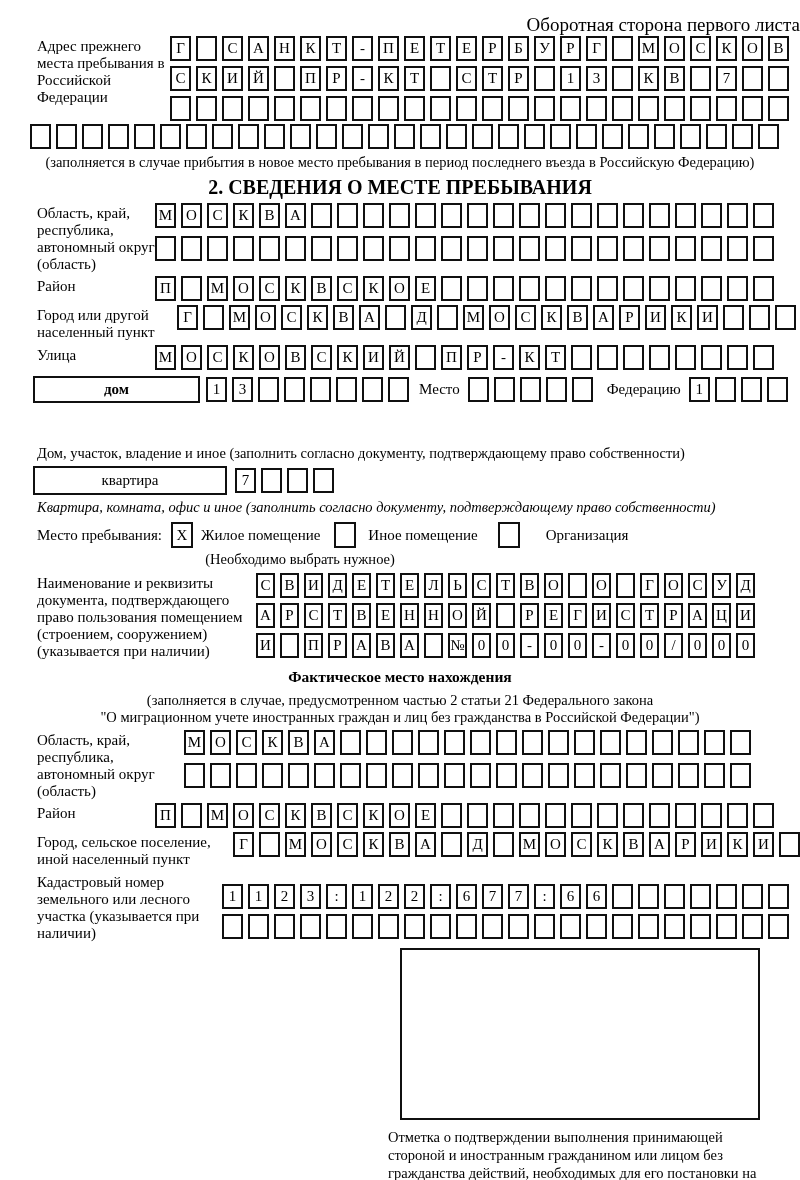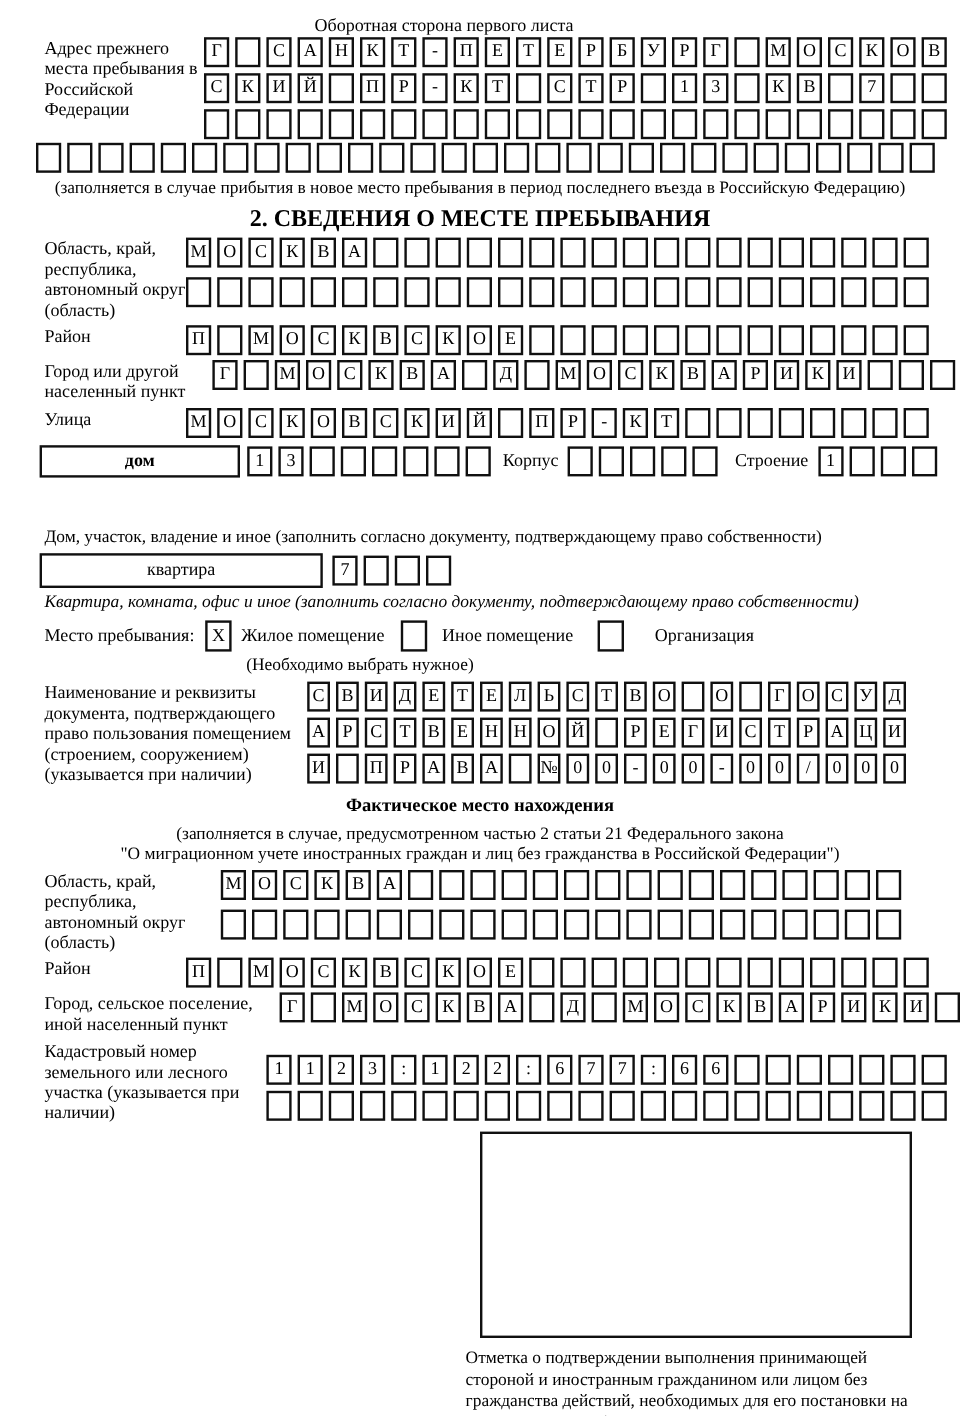--- a/index.html
+++ b/index.html
@@ -1,39 +1,39 @@
 <!DOCTYPE html>
 <html><head>
 <meta charset="utf-8">
 <style>
   html,body{margin:0;padding:0;background:#fff;color:#000;}
   body{width:800px;height:1180px;overflow:hidden;font-family:"Liberation Serif","DejaVu Serif",serif;}
   .page{position:relative;padding-top:14px;}
-  .hdr{text-align:center;padding-right:60px;font-size:15px;}
+  .hdr{text-align:right;font-size:19px;}
   
   .frow{display:flex;align-items:flex-start;margin-left:37px;}
   .flabel{flex:0 0 auto;font-size:15px;line-height:17px;padding-top:2px;}
   .w118{width:118px;} .w133{width:133px;} .w140{width:140px;}
   .w147{width:147px;} .w185{width:185px;}
   .w196{width:196px;} .w219{width:219px;}
   
   .cells{display:flex;gap:5px;}
   .cell{flex:0 0 auto;width:21px;height:25px;box-sizing:border-box;border:2px solid #101010;
         display:flex;align-items:center;justify-content:center;font-size:15px;background:#fff;}
   .tight .cell{width:19px;}
   .colcells{display:flex;flex-direction:column;gap:5px;}
   .gap8{gap:8px;}
   .note{font-size:14.5px;text-align:center;line-height:17px;}
   .sect-title{font-size:20px;font-weight:bold;text-align:center;margin-top:5px;}
   .sub-title{font-size:15.5px;font-weight:bold;text-align:center;}
   
   .wbox{flex:0 0 auto;box-sizing:border-box;border:2px solid #101010;display:flex;
         align-items:center;justify-content:center;font-size:15px;}
   .dombox{width:167px;height:27px;margin-right:6px;font-weight:bold;}
-  .kvbox{width:236px;height:29px;margin-right:8px;text-align:right;}
+  .kvbox{width:194px;height:29px;margin-right:8px;text-align:right;}
   .inline-label{font-size:15px;padding-top:4px;}
   
   .stayrow{align-items:center;}
   .cb{flex:0 0 auto;width:22px;height:26px;box-sizing:border-box;border:2px solid #101010;
       display:flex;align-items:center;justify-content:center;font-size:15px;}
   .cb-label{font-size:15px;}
   
   .stampbox{margin-left:400px;width:360px;height:172px;box-sizing:border-box;border:2px solid #101010;}
   .stampnote{margin-left:388px;width:386px;text-align:left;font-size:14.5px;line-height:18px;margin-top:8px;}
   .mt3{margin-top:3px;} .mt4{margin-top:4px;} .mt5{margin-top:5px;} .mt6{margin-top:6px;}
@@ -318,29 +318,29 @@
     <div class="cells">
         <span class="cell">1</span>
         <span class="cell">3</span>
         <span class="cell"></span>
         <span class="cell"></span>
         <span class="cell"></span>
         <span class="cell"></span>
         <span class="cell"></span>
         <span class="cell"></span>
       </div>
-    <div class="inline-label" style="margin-left:10px;margin-right:8px;padding-top:0;">Корпус</div>
-    <div class="cells">
-        <span class="cell"></span>
-        <span class="cell"></span>
-        <span class="cell"></span>
-        <span class="cell"></span>
-        <span class="cell"></span>
-      </div>
-    <div class="inline-label" style="margin-left:14px;margin-right:8px;padding-top:0;">Строение</div>
+    <div class="inline-label" style="margin-left:10px;margin-right:8px;padding-top:0;">Место</div>
+    <div class="cells">
+        <span class="cell"></span>
+        <span class="cell"></span>
+        <span class="cell"></span>
+        <span class="cell"></span>
+        <span class="cell"></span>
+      </div>
+    <div class="inline-label" style="margin-left:14px;margin-right:8px;padding-top:0;">Федерацию</div>
     <div class="cells">
         <span class="cell">1</span>
         <span class="cell"></span>
         <span class="cell"></span>
         <span class="cell"></span>
       </div>
   </div>
   <div class="frow mt4" style="font-size:14.5px;margin-top:42px;">Дом, участок, владение и иное (заполнить согласно документу, подтверждающему право собственности)</div>
 
   <div class="frow mt4" style="margin-left:33px;align-items:center;">

